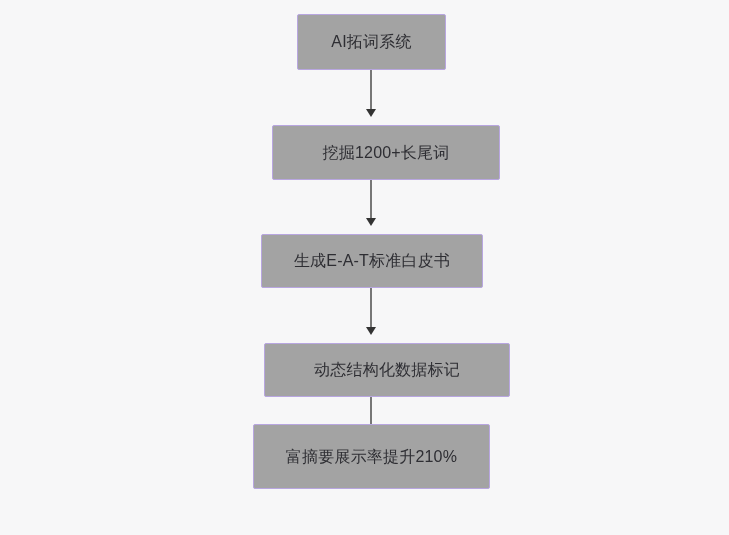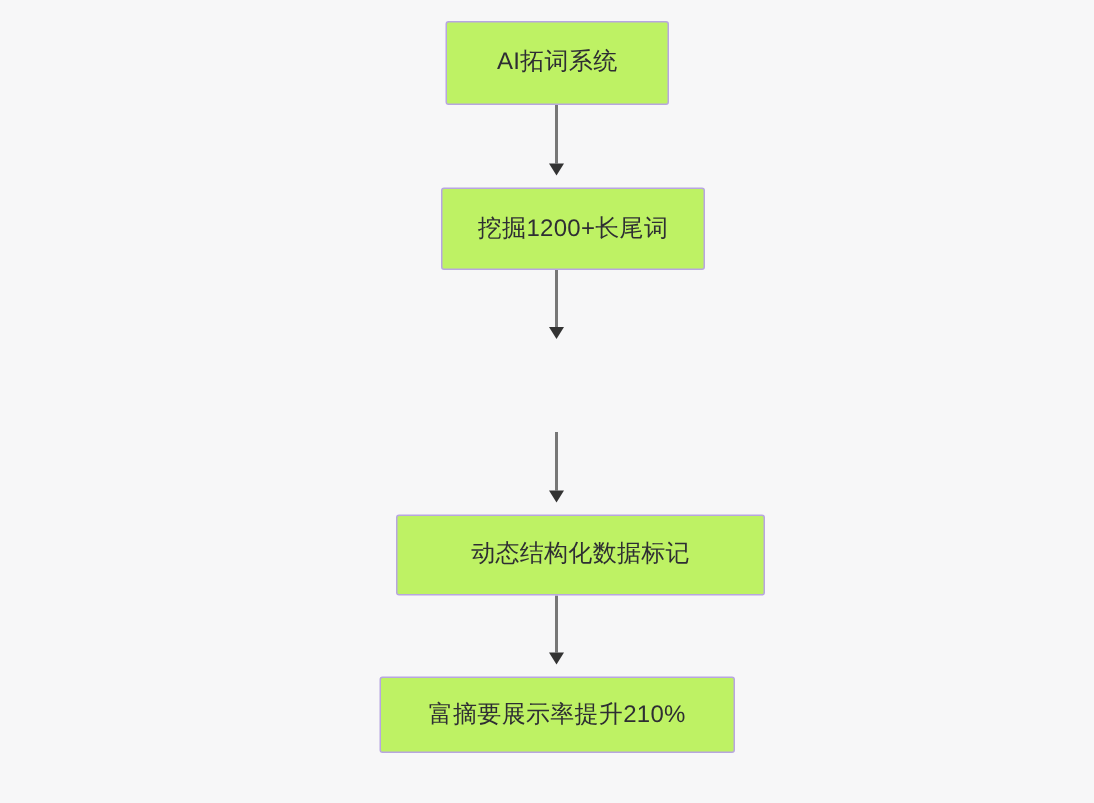--- a/index.html
+++ b/index.html
@@ -14,21 +14,21 @@
     overflow: hidden;
   }
   #flowchart {
     position: relative;
     width: 729px;
     height: 535px;
   }
   .node {
     position: absolute;
     box-sizing: border-box;
-    background: #bef264;
+    background: #a3a3a3;
     border: 1.6px solid #b8a6e0;
     border-radius: 2px;
     display: flex;
     align-items: center;
     justify-content: center;
     color: #2e2e33;
     font-size: 16px;
     line-height: 1.25;
     letter-spacing: 0.2px;
     white-space: nowrap;
@@ -77,26 +77,29 @@
 
   <div class="edge" style="left:371px; top:397px;">
     <div class="line" style="height:38px;"></div>
     <div class="head" style="top:38px;"></div>
   </div>
 
   <div class="node" style="left:297px; top:14px; width:149px; height:56px;">
     <span>AI拓词系统</span>
   </div>
 
-  <div class="node" style="left:294px; top:125px; width:176px; height:55px;">
+  <div class="node" style="left:272px; top:125px; width:228px; height:55px;">
     <span>挖掘1200+长尾词</span>
   </div>
 
+  <div class="node" style="left:261px; top:234px; width:222px; height:54px;">
+    <span>生成E-A-T标准白皮书</span>
+  </div>
 
   <div class="node" style="left:264px; top:343px; width:246px; height:54px;">
     <span>动态结构化数据标记</span>
   </div>
 
-  <div class="node" style="left:253px; top:451px; width:237px; height:51px;justify-content:center;">
+  <div class="node" style="left:253px; top:424px; width:237px; height:65px;justify-content:center;">
     <span>富摘要展示率提升210%</span>
   </div>
 
 </div>
 
 </body></html>

